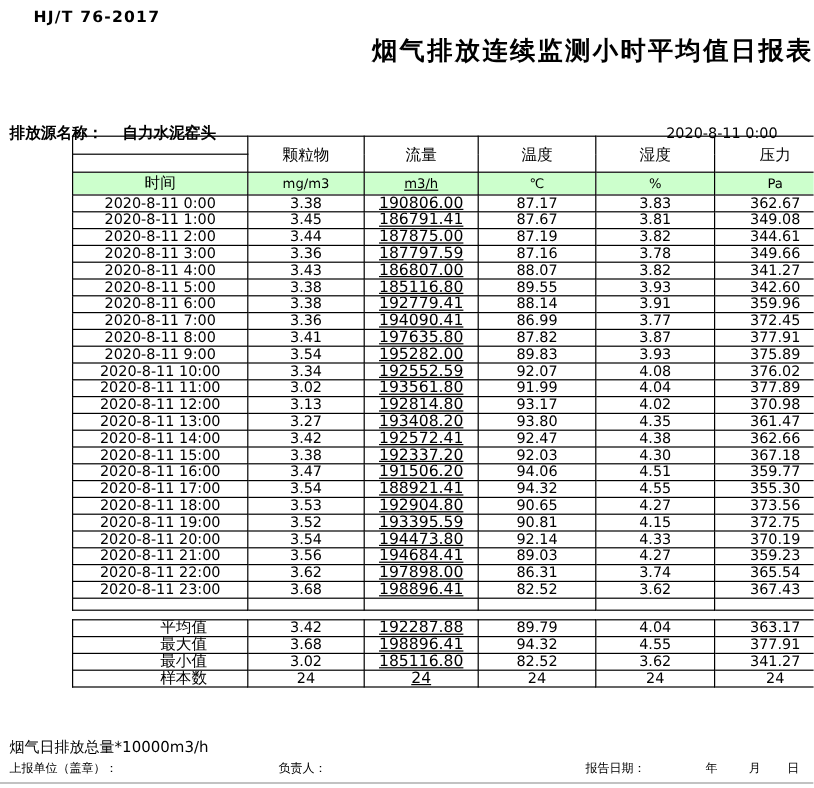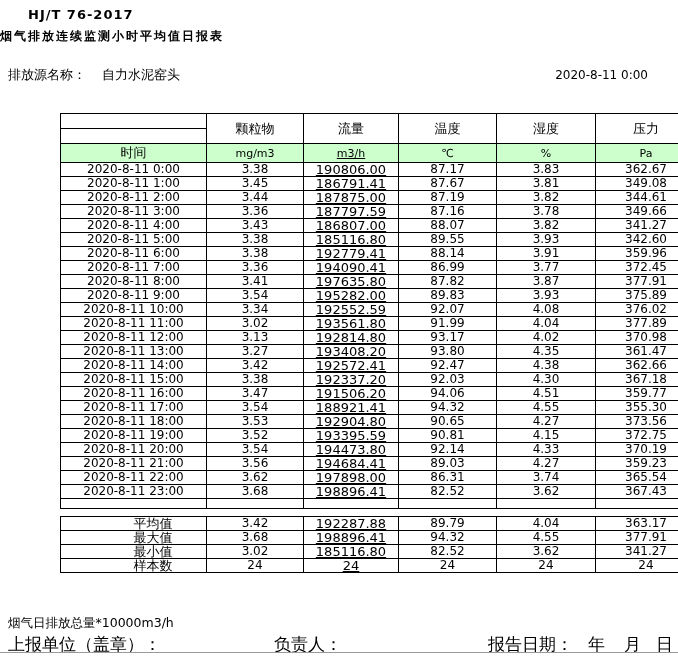--- a/index.html
+++ b/index.html
@@ -9,27 +9,27 @@
     background: #ffffff; color: #000000;
     font-family: "DejaVu Sans", sans-serif;
     position: relative; overflow: hidden;
   }
   .doc-code {
     position: absolute; left: 28px; top: 7px;
     font-size: 13px; font-weight: bold; letter-spacing: 1px;
   }
   .report-title {
     position: absolute; top: 28px; left: 0; width: 100%;
-    text-align: left; font-size: 12px; font-weight: bold; letter-spacing: 2px;
+    text-align: right; font-size: 21px; font-weight: bold; letter-spacing: 2px;
   }
   .meta-row {
     position: absolute; top: 66px; left: 8px; right: 30px;
     display: flex; justify-content: space-between; align-items: baseline;
   }
-  .source { font-size: 13px; font-weight: normal; }
+  .source { font-size: 13px; font-weight: bold; margin-top: 36px; }
   .source-value { margin-left: 16px; }
   .datetime { font-size: 12px; font-weight: normal; }
 
   .tablewrap { position: absolute; top: 113px; left: 22px; width: 636px; margin-left: 38px; }
   table { border-collapse: collapse; table-layout: fixed; width: 636px; }
   col.c-time { width: 146px; }
   col.c1 { width: 97px; } col.c2 { width: 95px; } col.c3 { width: 98px; }
   col.c4 { width: 99px; } col.c5 { width: 101px; }
   th, td {
     border: 1px solid #000; padding: 0; margin: 0;
@@ -45,24 +45,24 @@
   tbody td { height: 13.7px; font-size: 12px; line-height: 13px; }
   td.time-cell { font-size: 12px; }
   td.label-cell { font-size: 13px; padding-left: 39px; }
   td.flow { font-size: 13px; text-decoration: underline; }
   tr.empty-row td { height: 10px; }
   .gap { height: 7px; }
 
   .note {
     position: absolute; left: 8px; top: 615px; font-size: 12.5px;
   }
-  .footer { position: absolute; top: 633px; left: 0; width: 100%; height: 16px; font-size: 17px; }
+  .footer { position: absolute; top: 633px; left: 0; width: 100%; height: 16px; font-size: 10px; }
   .footer span { position: absolute; white-space: nowrap; }
   .f-unit { left: 8px; }
-  .f-resp { left: 232px; margin-left: 42px; }
+  .f-resp { left: 232px; }
   .f-reporter { left: 353px; margin-top: 23px; }
   .f-date { left: 488px; text-align: right; }
   .f-year { left: 588px; }
   .f-month { left: 624px; }
   .f-day { left: 656px; }
   .bottom-line {
     position: absolute; left: 0; right: 0; top: 652px;
     border-top: 1px solid #9a9a9a;
   }
 </style>

